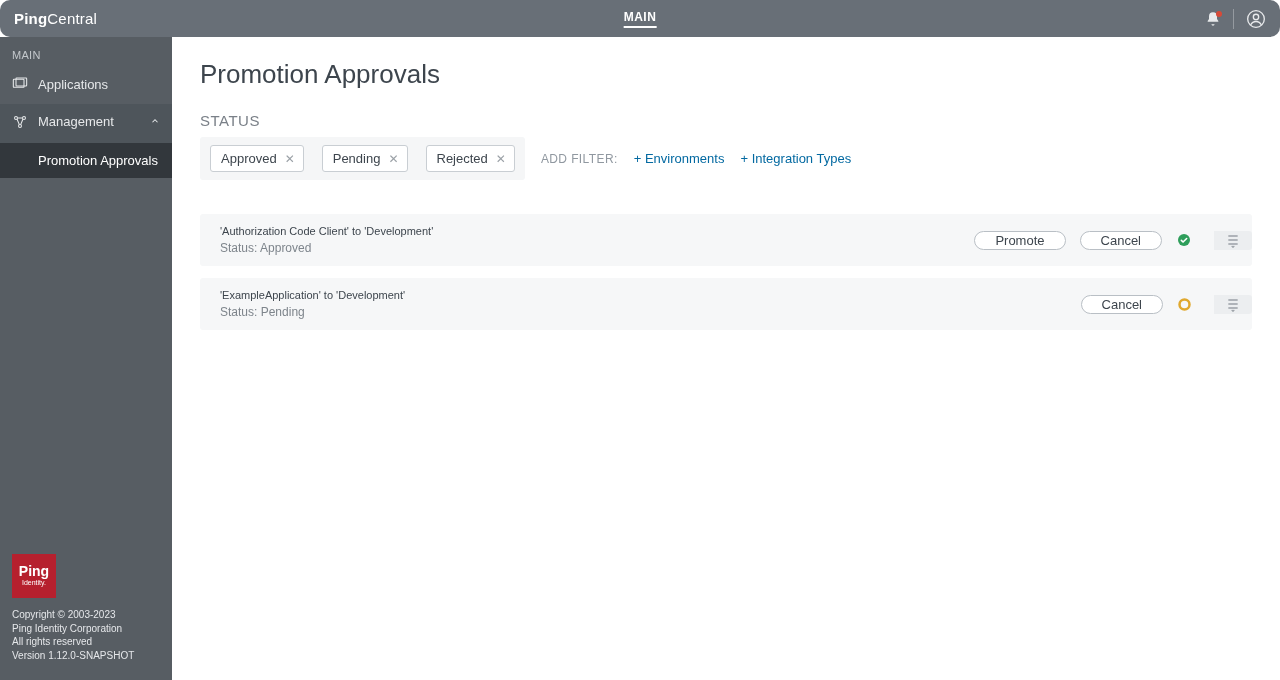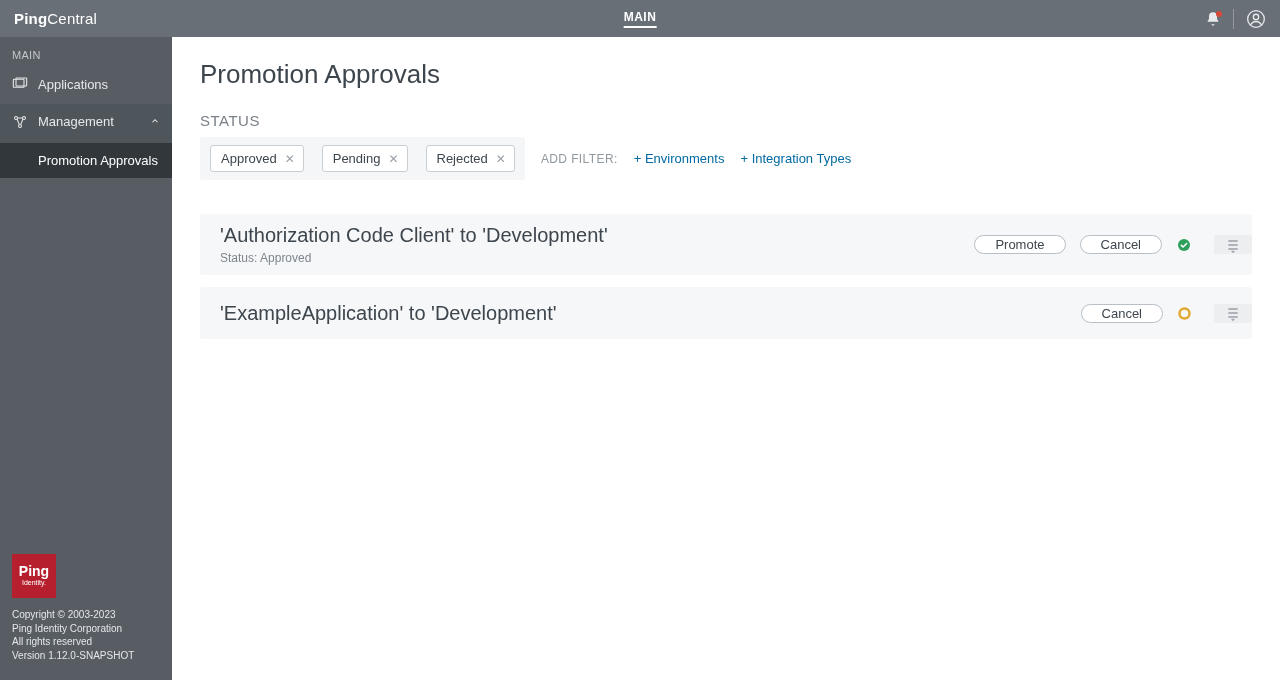--- a/index.html
+++ b/index.html
@@ -12,20 +12,21 @@
     overflow: hidden;
   }
   
   .header {
     height: 37px;
     background: #686f77;
     display: flex;
     align-items: center;
     color: #fff;
     position: relative;
+    border-radius: 10px;
   }
   .logo {
     font-size: 15px;
     font-weight: 400;
     padding-left: 14px;
     letter-spacing: 0.2px;
   }
   .logo b { font-weight: 700; }
   .nav-main {
     position: absolute;
@@ -183,21 +184,21 @@
     background: #f6f7f8;
     border-radius: 3px;
     margin-bottom: 12px;
     padding: 0 0 0 20px;
     min-height: 52px;
   }
   .approval-info {
     padding: 10px 0;
   }
   .approval-title {
-    font-size: 20px;
+    font-size: 11px;
     color: #3d454d;
   }
   .approval-status {
     font-size: 12px;
     color: #7e858c;
     margin-top: 4px;
   }
   .approval-actions {
     margin-left: auto;
     display: flex;
@@ -342,20 +343,21 @@
               <path d="M5 6h14M5 12h14M5 18h14"></path>
               <path d="M10 21l2 2 2-2" stroke-width="1.6"></path>
             </svg>
         </div>
       </div>
     </div>
 
     <div class="approval-row">
       <div class="approval-info">
         <div class="approval-title">'ExampleApplication' to 'Development'</div>
+        <div class="approval-status">Status: Pending</div>
       </div>
       <div class="approval-actions">
         <button class="btn">Cancel</button>
         <span class="status-ico">
           <svg width="15" height="15" viewBox="0 0 24 24">
               <circle cx="12" cy="12" r="8" fill="none" stroke="#e0a82e" stroke-width="4"></circle>
             </svg>
         </span>
         <div class="row-tail">
           <svg width="16" height="16" viewBox="0 0 24 24" fill="none" stroke="#9aa0a6" stroke-width="2">

